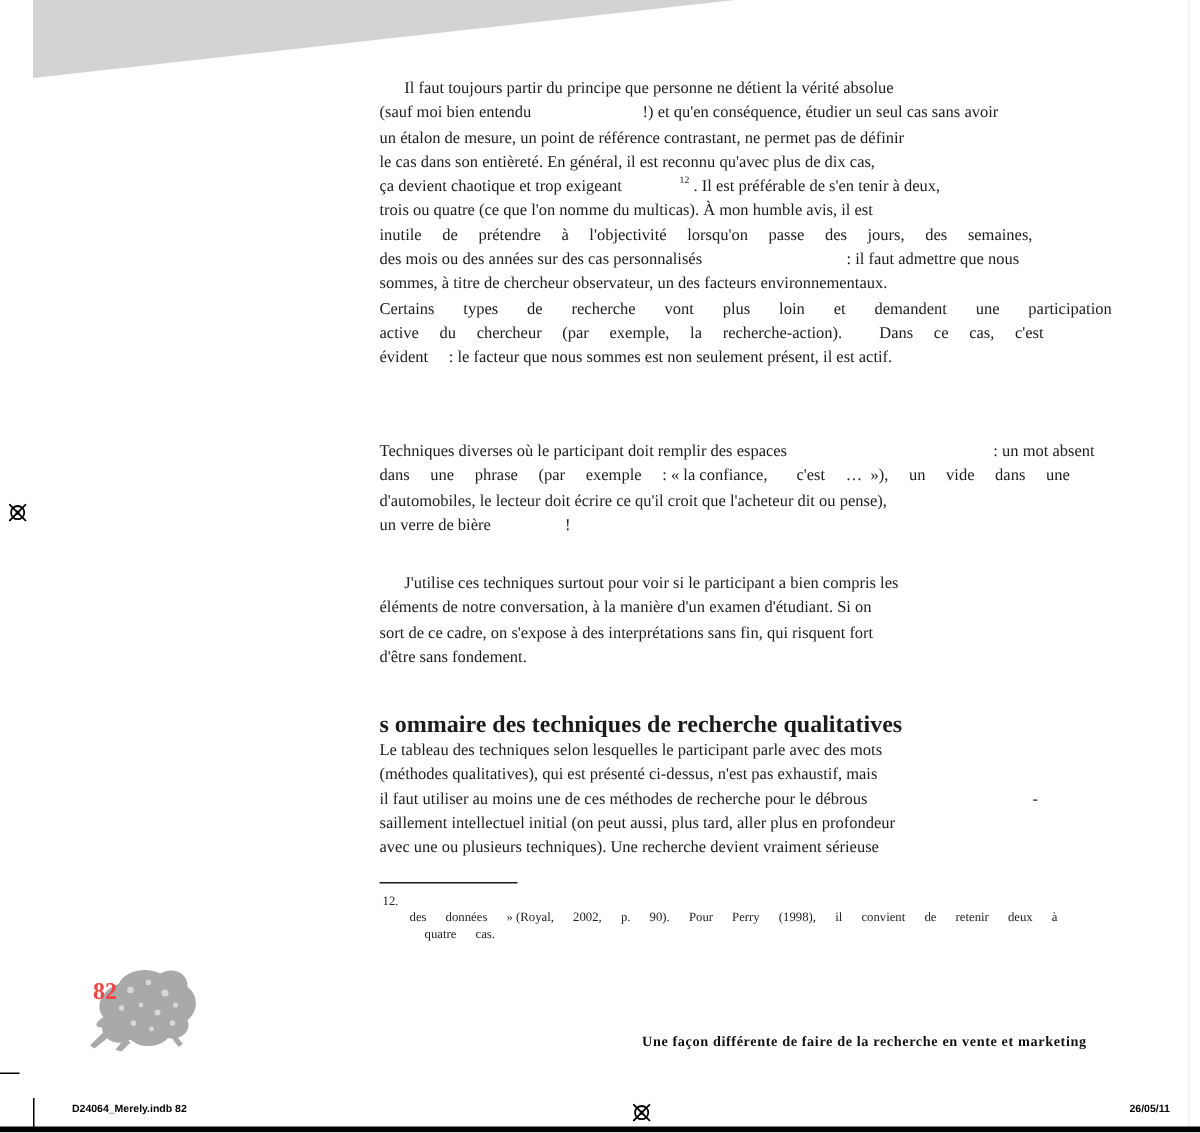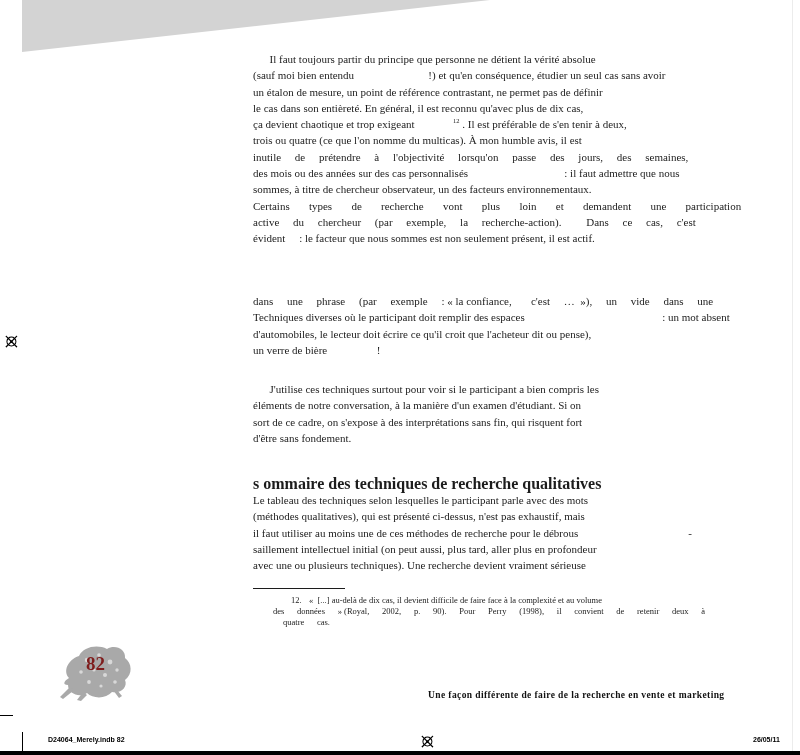--- a/index.html
+++ b/index.html
@@ -23,28 +23,28 @@
   .para2 { top:293px; }
   .para3 { top:381px; }
   .para4 { top:492px; }
   .heading { position:absolute; left:253px; font-weight:bold; white-space:pre; }
   .h1 { top:263px; font-size:17.5px; }
   .h2 { top:462px; font-size:16px; }
   .sup { font-size:6.5px; position:relative; top:-5px; }
   
   .fn-rule { position:absolute; left:253px; top:588px; width:92px; height:1px; background:#1c1c1c; }
   .footnote { position:absolute; left:255px; top:595px; font-size:8.5px; line-height:10.8px; color:#222; }
-  .fn-row { display:flex;margin-left:36px; }
+  .fn-row { display:flex; }
   .fn-num { width:18px; flex:none; }
   .fn-line { white-space:pre; }
   .fn-l2 { margin-left:18px; }
   .fn-l3 { margin-left:28px; }
   
   .frog { position:absolute; left:53px; top:642px; }
-  .pagenum { position:absolute; left:62px; top:653px; font-size:19px; font-weight:bold; color:#7f1d1d;margin-left:24px; }
+  .pagenum { position:absolute; left:62px; top:653px; font-size:16px; font-weight:bold; color:#ef4444; }
   .running-title { position:absolute; left:428px; top:672px; font-size:9.5px; font-weight:bold; letter-spacing:0.4px; color:#111;margin-top:18px; }
   
   .crop-h { position:absolute; left:0; top:715px; width:13px; height:1px; background:#000; }
   .crop-v { position:absolute; left:22px; top:732px; width:1px; height:21px; background:#000; }
   .print-text { position:absolute; font-family:"Liberation Sans", sans-serif; font-size:7px; font-weight:bold; color:#000; }
   .file-info { left:48px; top:736px; }
   .print-date { left:753px; top:736px; }
   .regmark { position:absolute; transform:rotate(45deg); }
   .regmark-left { left:2px; top:333px; }
   .regmark-bottom { left:418px; top:733px; }
@@ -68,22 +68,22 @@
     <div class="textline">inutile     de     prétendre     à     l'objectivité     lorsqu'on     passe     des     jours,     des     semaines,</div>
     <div class="textline">des mois ou des années sur des cas personnalisés                                   : il faut admettre que nous</div>
     <div class="textline">sommes, à titre de chercheur observateur, un des facteurs environnementaux.</div>
     <div class="textline">Certains       types       de       recherche       vont       plus       loin       et       demandent       une       participation</div>
     <div class="textline">active     du     chercheur     (par     exemple,     la     recherche-action).         Dans     ce     cas,     c'est</div>
     <div class="textline">évident     : le facteur que nous sommes est non seulement présent, il est actif.</div>
   </div>
 
 
   <div class="para para2">
+    <div class="textline">Techniques diverses où le participant doit remplir des espaces                                                  : un mot absent</div>
     <div class="textline">dans     une     phrase     (par     exemple     : « la confiance,       c'est     …  »),     un     vide     dans     une</div>
-    <div class="textline">Techniques diverses où le participant doit remplir des espaces                                                  : un mot absent</div>
     <div class="textline">d'automobiles, le lecteur doit écrire ce qu'il croit que l'acheteur dit ou pense),</div>
     <div class="textline">un verre de bière                  !</div>
   </div>
 
   <div class="para para3">
     <div class="textline">      J'utilise ces techniques surtout pour voir si le participant a bien compris les</div>
     <div class="textline">éléments de notre conversation, à la manière d'un examen d'étudiant. Si on</div>
     <div class="textline">sort de ce cadre, on s'expose à des interprétations sans fin, qui risquent fort</div>
     <div class="textline">d'être sans fondement.</div>
   </div>
@@ -95,21 +95,20 @@
     <div class="textline">(méthodes qualitatives), qui est présenté ci-dessus, n'est pas exhaustif, mais</div>
     <div class="textline">il faut utiliser au moins une de ces méthodes de recherche pour le débrous                                        -</div>
     <div class="textline">saillement intellectuel initial (on peut aussi, plus tard, aller plus en profondeur</div>
     <div class="textline">avec une ou plusieurs techniques). Une recherche devient vraiment sérieuse</div>
   </div>
 
   <div class="fn-rule"></div>
   <div class="footnote">
     <div class="fn-row">
       <span class="fn-num">12.</span>
-      <span class="fn-line">«  [...] au-delà de dix cas, il devient difficile de faire face à la complexité et au volume</span>
     </div>
     <div class="fn-line fn-l2">des      données      » (Royal,      2002,      p.      90).      Pour      Perry      (1998),      il      convient      de      retenir      deux      à</div>
     <div class="fn-line fn-l3">quatre      cas.</div>
   </div>
 
   <div class="frog">
     <svg width="82" height="60" viewBox="0 0 82 60">
       <g fill="var(--frog-gray,#a9a9a9)">
         <path d="M16,36 C10,30 14,18 26,14 C30,5 44,2 54,7 C62,2 73,7 72,16 C79,21 80,32 72,38 C75,45 68,52 59,50 C53,57 40,57 34,51 C27,56 15,52 15,43 C9,43 11,39 16,36 Z"></path>
         <path d="M18,44 L7,55 L10,57 L20,49 Z"></path>

